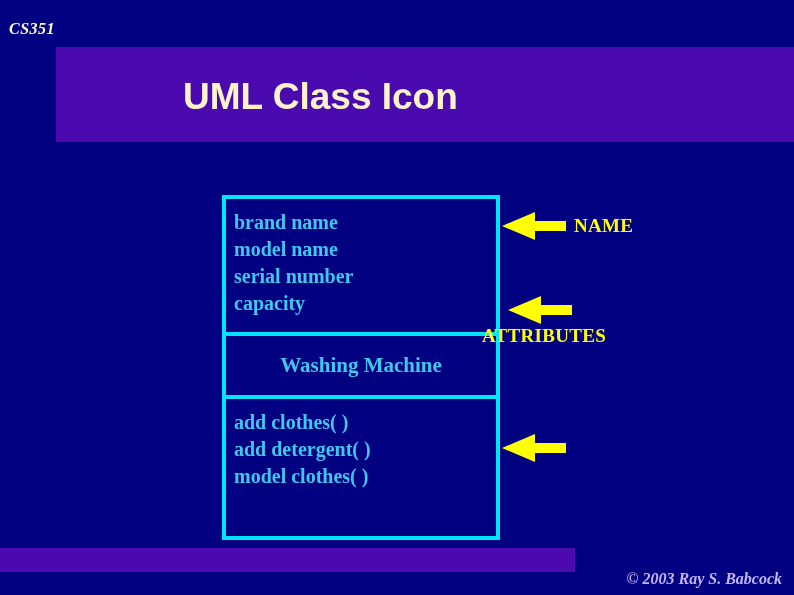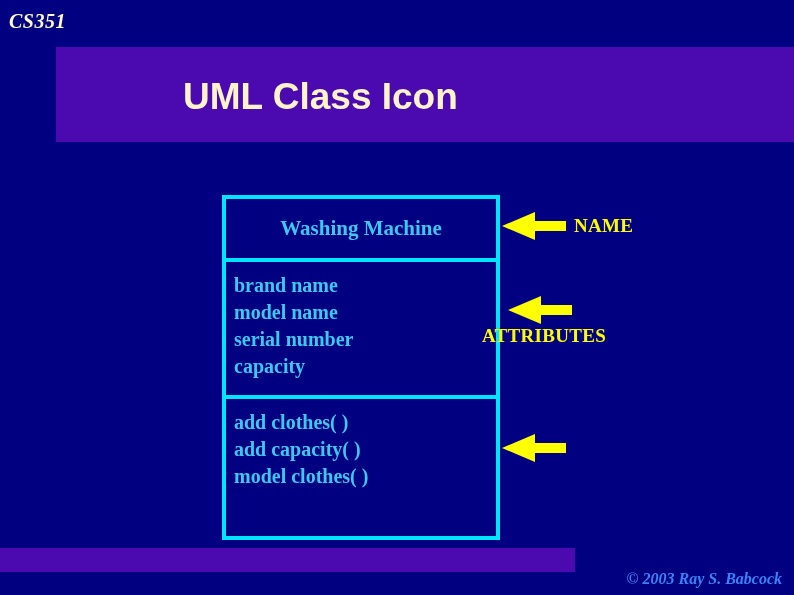--- a/index.html
+++ b/index.html
@@ -19,25 +19,25 @@
     width: 794px;
     height: 595px;
     background: #000080;
     overflow: hidden;
   }
 
   
   .course-code {
     position: absolute;
     left: 9px;
-    top: 10px;
+    top: 20px;
     font-family: "Liberation Serif", serif;
     font-style: italic;
     font-weight: bold;
-    font-size: 20px;
+    font-size: 16px;
     color: #fffacd;
     letter-spacing: 0.5px;
     white-space: nowrap;
   }
 
   
   .title-banner {
     position: absolute;
     left: 56px;
     top: 47px;
@@ -139,50 +139,50 @@
 
   
   .footer-copyright {
     position: absolute;
     right: 12px;
     top: 570px;
     font-family: "Liberation Serif", serif;
     font-style: italic;
     font-weight: bold;
     font-size: 16px;
-    color: #3b82f6;
+    color: #c4b5fd;
     white-space: nowrap;
   }
 </style>
 </head>
 <body>
 
 <div id="slide">
 
   <div class="course-code">CS351</div>
 
   <div class="title-banner"></div>
   <div class="title-text">UML Class Icon</div>
 
   <div class="class-box">
-
-    <div class="compartment name-compartment">
-      <span>Washing Machine</span>
-    </div>
 
     <div class="compartment attributes-compartment">
       <div class="member-line">brand name</div>
       <div class="member-line">model name</div>
       <div class="member-line">serial number</div>
       <div class="member-line">capacity</div>
     </div>
 
+    <div class="compartment name-compartment">
+      <span>Washing Machine</span>
+    </div>
+
     <div class="compartment operations-compartment">
       <div class="member-line">add clothes( )</div>
-      <div class="member-line">add capacity( )</div>
+      <div class="member-line">add detergent( )</div>
       <div class="member-line">model clothes( )</div>
     </div>
 
   </div>
 
   <div class="callout callout-name">
     <svg class="arrow-icon" viewBox="0 0 64 30">
       <polygon points="0,15 33,1 33,10 64,10 64,20 33,20 33,29" fill="#ffff00"></polygon>
     </svg>
     <span class="callout-label">NAME</span>

